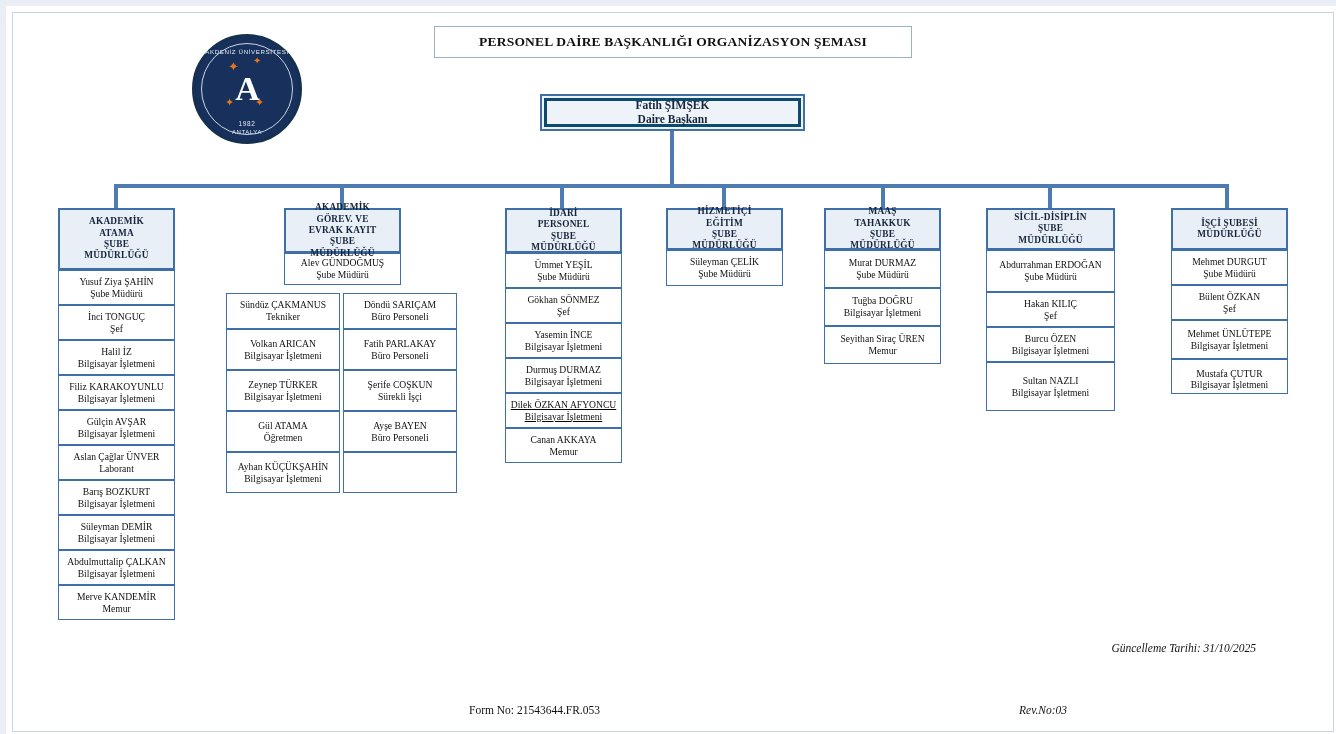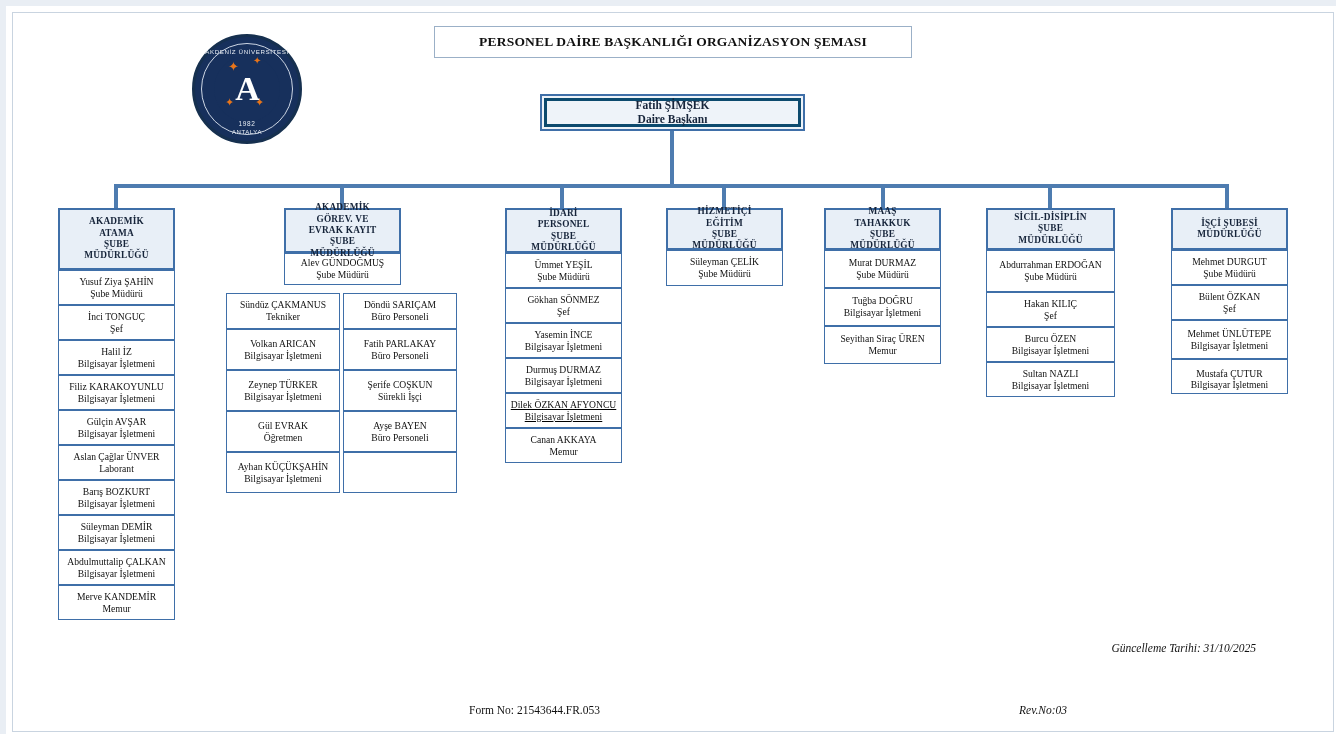--- a/index.html
+++ b/index.html
@@ -228,21 +228,21 @@
     </div>
     <div class="cell" style="height:41px;">
       <div class="l1">Volkan  ARICAN</div>
       <div class="l2">Bilgisayar İşletmeni</div>
     </div>
     <div class="cell" style="height:41px;">
       <div class="l1">Zeynep TÜRKER</div>
       <div class="l2">Bilgisayar İşletmeni</div>
     </div>
     <div class="cell" style="height:41px;">
-      <div class="l1">Gül EVRAK</div>
+      <div class="l1">Gül ATAMA</div>
       <div class="l2">Öğretmen</div>
     </div>
     <div class="cell" style="height:41px;">
       <div class="l1">Ayhan KÜÇÜKŞAHİN</div>
       <div class="l2">Bilgisayar İşletmeni</div>
     </div>
   </div>
 
   <div class="col" style="left:337px;top:287px;width:114px;">
     <div class="cell" style="height:36px;">
@@ -338,21 +338,21 @@
       <div class="l2">Şube Müdürü</div>
     </div>
     <div class="cell" style="height:35px;">
       <div class="l1">Hakan KILIÇ</div>
       <div class="l2">Şef</div>
     </div>
     <div class="cell" style="height:35px;">
       <div class="l1">Burcu  ÖZEN</div>
       <div class="l2">Bilgisayar İşletmeni</div>
     </div>
-    <div class="cell" style="height:35px;">
+    <div class="cell" style="height:49px;">
       <div class="l1">Sultan NAZLI</div>
       <div class="l2">Bilgisayar İşletmeni</div>
     </div>
   </div>
 
   <div class="col" style="left:1165px;top:202px;width:117px;">
     <div class="hdr" style="height:42px;">
       <span>İŞÇİ ŞUBESİ</span>
       <span>MÜDÜRLÜĞÜ</span>
     </div>

